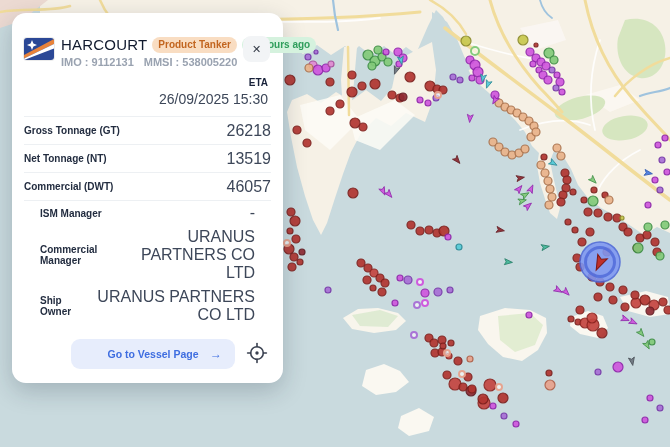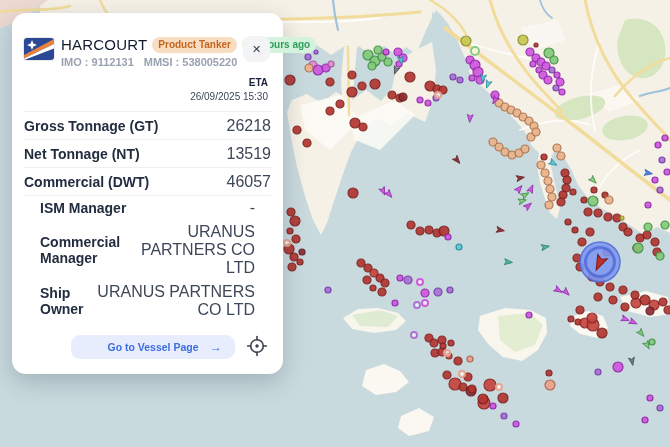--- a/index.html
+++ b/index.html
@@ -21,29 +21,29 @@
   .vessel-name{font-size:15px;font-weight:400;color:#111a2e;letter-spacing:.2px;white-space:nowrap;}
   .badge{font-size:10px;font-weight:700;padding:2.5px 6px;border-radius:8px;white-space:nowrap;}
   .badge-type{background:var(--badge-type-bg,#f9ddc2);color:var(--badge-type-text,#c2651f);}
   .badge-time{background:var(--badge-time-bg,#d5f2de);color:var(--badge-time-text,#2f9e5b);}
   .ids-row{margin-top:3px;font-size:11px;color:#99a2b0;font-weight:600;display:flex;gap:10px;}
   .close-btn{position:absolute;right:13px;top:12px;width:27px;height:26px;border:none;
              background:#f2f4f6;border-radius:8px;font-size:11px;color:#333a46;cursor:pointer;
              display:flex;align-items:center;justify-content:center;line-height:1;}
   .eta-block{text-align:right;padding:9px 15px 0 0;}
   .eta-label{font-size:10px;font-weight:700;color:#18223a;}
-  .eta-value{font-size:10px;color:#3d4759;margin-top:3px;}
+  .eta-value{font-size:14px;color:#3d4759;margin-top:3px;}
   .details{margin:9px 12px 0 12px;border-top:1px solid #edf0f3;}
   .detail-row{display:flex;justify-content:space-between;align-items:center;padding:4.5px 0;}
   .detail-row.lined{border-bottom:1px solid #edf0f3;}
   .detail-row.tight{padding:3px 16px;}
-  .detail-label{font-size:14px;font-weight:700;color:#232d40;}
+  .detail-label{font-size:10px;font-weight:700;color:#232d40;}
   .detail-value{font-size:16px;color:#3d4759;text-align:right;}
   .panel-footer{display:flex;align-items:center;gap:9px;margin:12px 13px 0 12px;}
-  .vessel-page-btn{position:relative;flex:1;height:24px;border:none;border-radius:9px;
+  .vessel-page-btn{position:relative;flex:1;height:30px;border:none;border-radius:9px;
                    background:#e7edfc;color:var(--accent,#3e6de0);font-family:inherit;
                    font-size:10.5px;font-weight:700;cursor:pointer;margin-left:47px;}
   .vessel-page-btn .arrow{position:absolute;right:13px;top:50%;transform:translateY(-50%);
                           font-size:12px;font-weight:400;}
   .locate-btn{width:26px;height:26px;border:none;background:transparent;padding:0;cursor:pointer;
               display:flex;align-items:center;justify-content:center;}
 </style>
 </head>
 <body>
 

